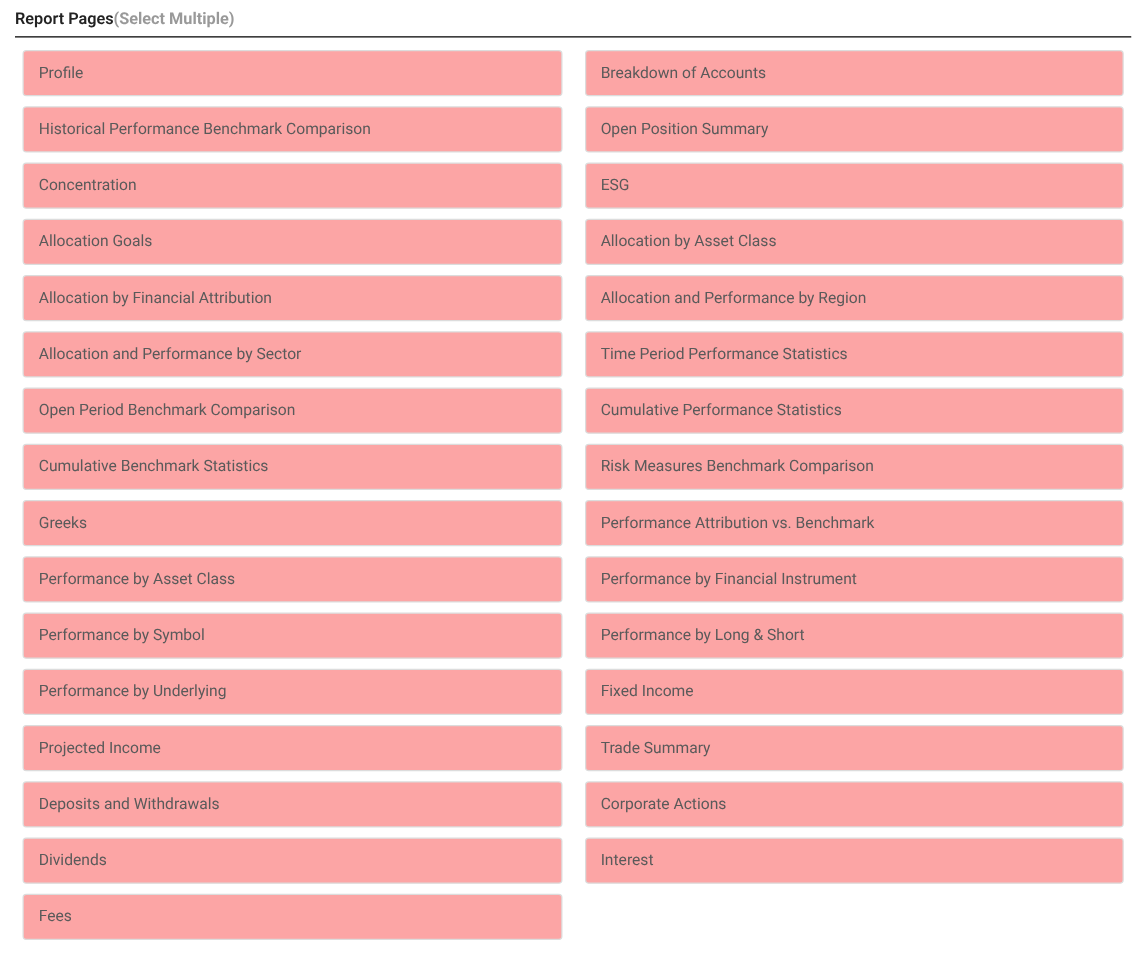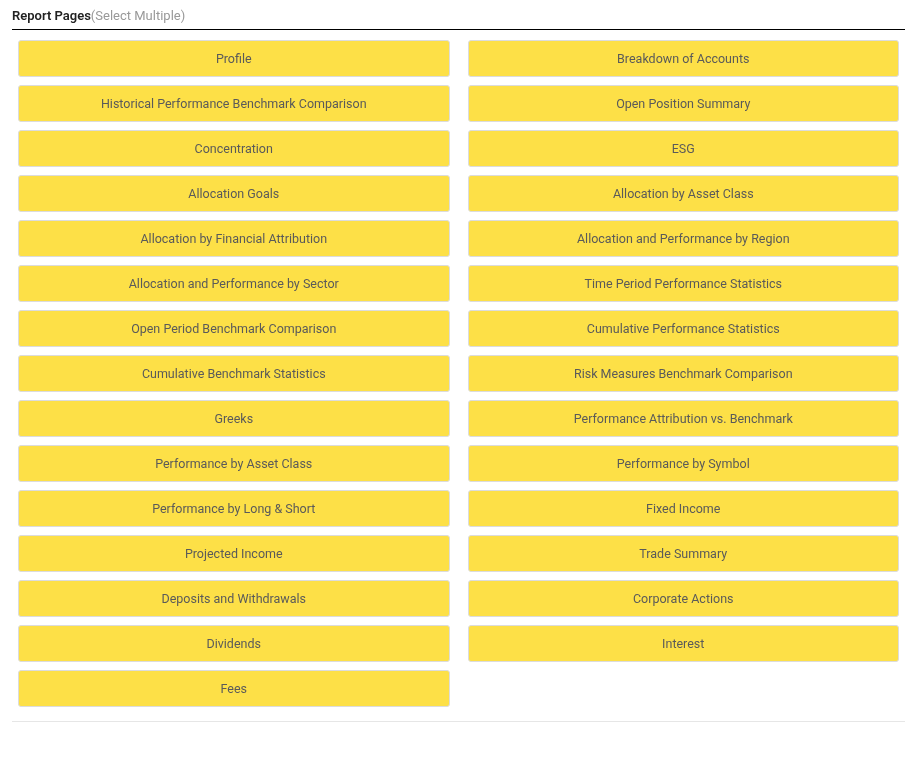--- a/index.html
+++ b/index.html
@@ -15,42 +15,41 @@
     }
     .section-header {
       font-size: 13px;
       font-weight: 600;
       color: #222;
       padding-bottom: 6px;
       border-bottom: 1px solid #000;
       margin-bottom: 10px;
     }
     .section-header .hint {
-      font-weight: 400;
+      font-weight: 700;
       color: #999;
     }
     .options-grid {
       display: grid;
       grid-template-columns: 1fr 1fr;
       column-gap: 18px;
       row-gap: 8px;
       padding: 0 6px 14px 6px;
       border-bottom: 1px solid #e6e6e6;
     }
     .option-item {
       border: 1px solid #dcdcdc;
       border-radius: 3px;
-      background: #fde047;
+      background: #fca5a5;
       padding: 10px 12px;
       font-size: 12.5px;
       color: #5a5a5a;
       cursor: pointer;
       user-select: none;
       line-height: 1.2;
-      text-align: center;
     }
   </style>
 </head>
 <body>
 
 <div class="section-header">
   <span>Report Pages</span><span class="hint">(Select Multiple)</span>
 </div>
 
 <div class="options-grid">
@@ -66,22 +65,24 @@
   <div class="option-item">Allocation and Performance by Region</div>
   <div class="option-item">Allocation and Performance by Sector</div>
   <div class="option-item">Time Period Performance Statistics</div>
   <div class="option-item">Open Period Benchmark Comparison</div>
   <div class="option-item">Cumulative Performance Statistics</div>
   <div class="option-item">Cumulative Benchmark Statistics</div>
   <div class="option-item">Risk Measures Benchmark Comparison</div>
   <div class="option-item">Greeks</div>
   <div class="option-item">Performance Attribution vs. Benchmark</div>
   <div class="option-item">Performance by Asset Class</div>
+  <div class="option-item">Performance by Financial Instrument</div>
   <div class="option-item">Performance by Symbol</div>
   <div class="option-item">Performance by Long &amp; Short</div>
+  <div class="option-item">Performance by Underlying</div>
   <div class="option-item">Fixed Income</div>
   <div class="option-item">Projected Income</div>
   <div class="option-item">Trade Summary</div>
   <div class="option-item">Deposits and Withdrawals</div>
   <div class="option-item">Corporate Actions</div>
   <div class="option-item">Dividends</div>
   <div class="option-item">Interest</div>
   <div class="option-item">Fees</div>
 </div>
 

